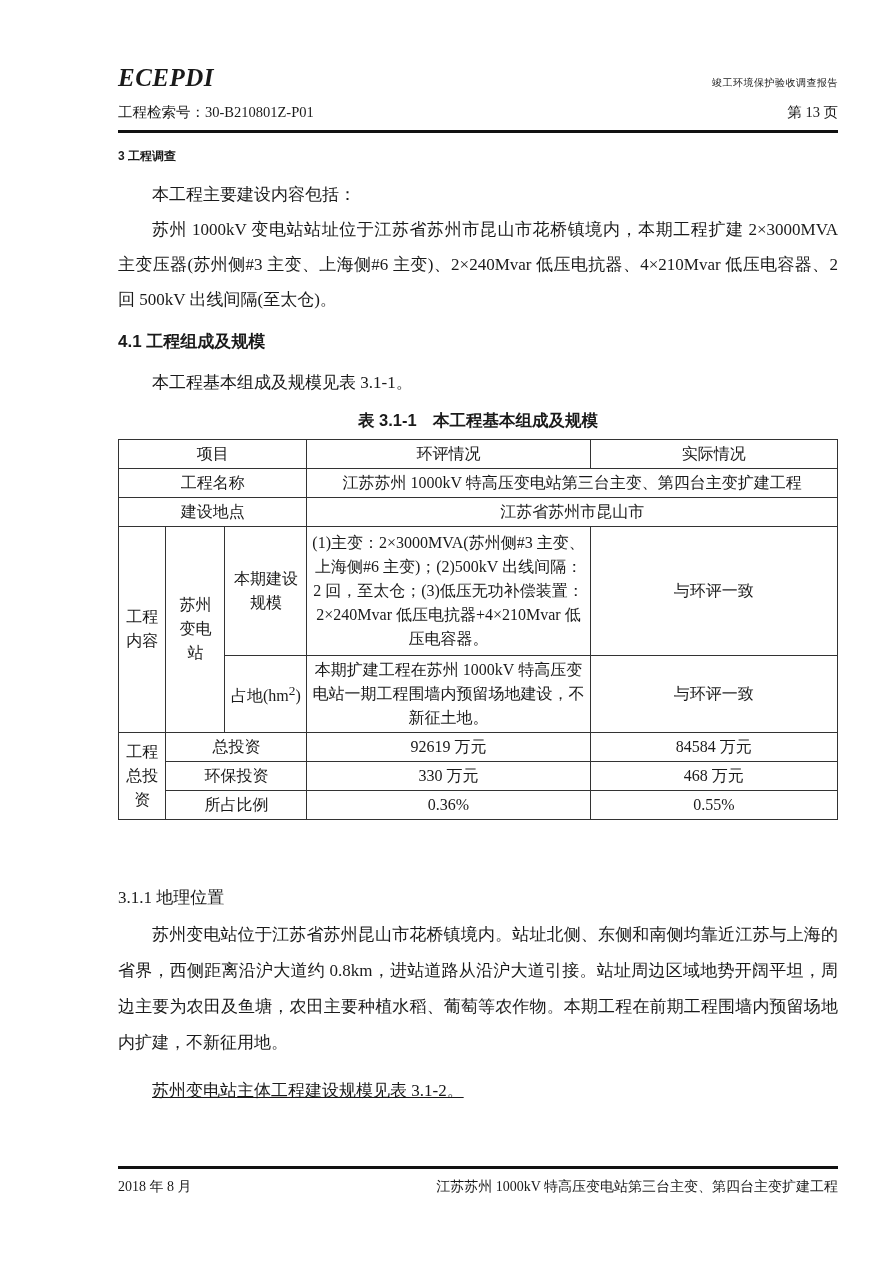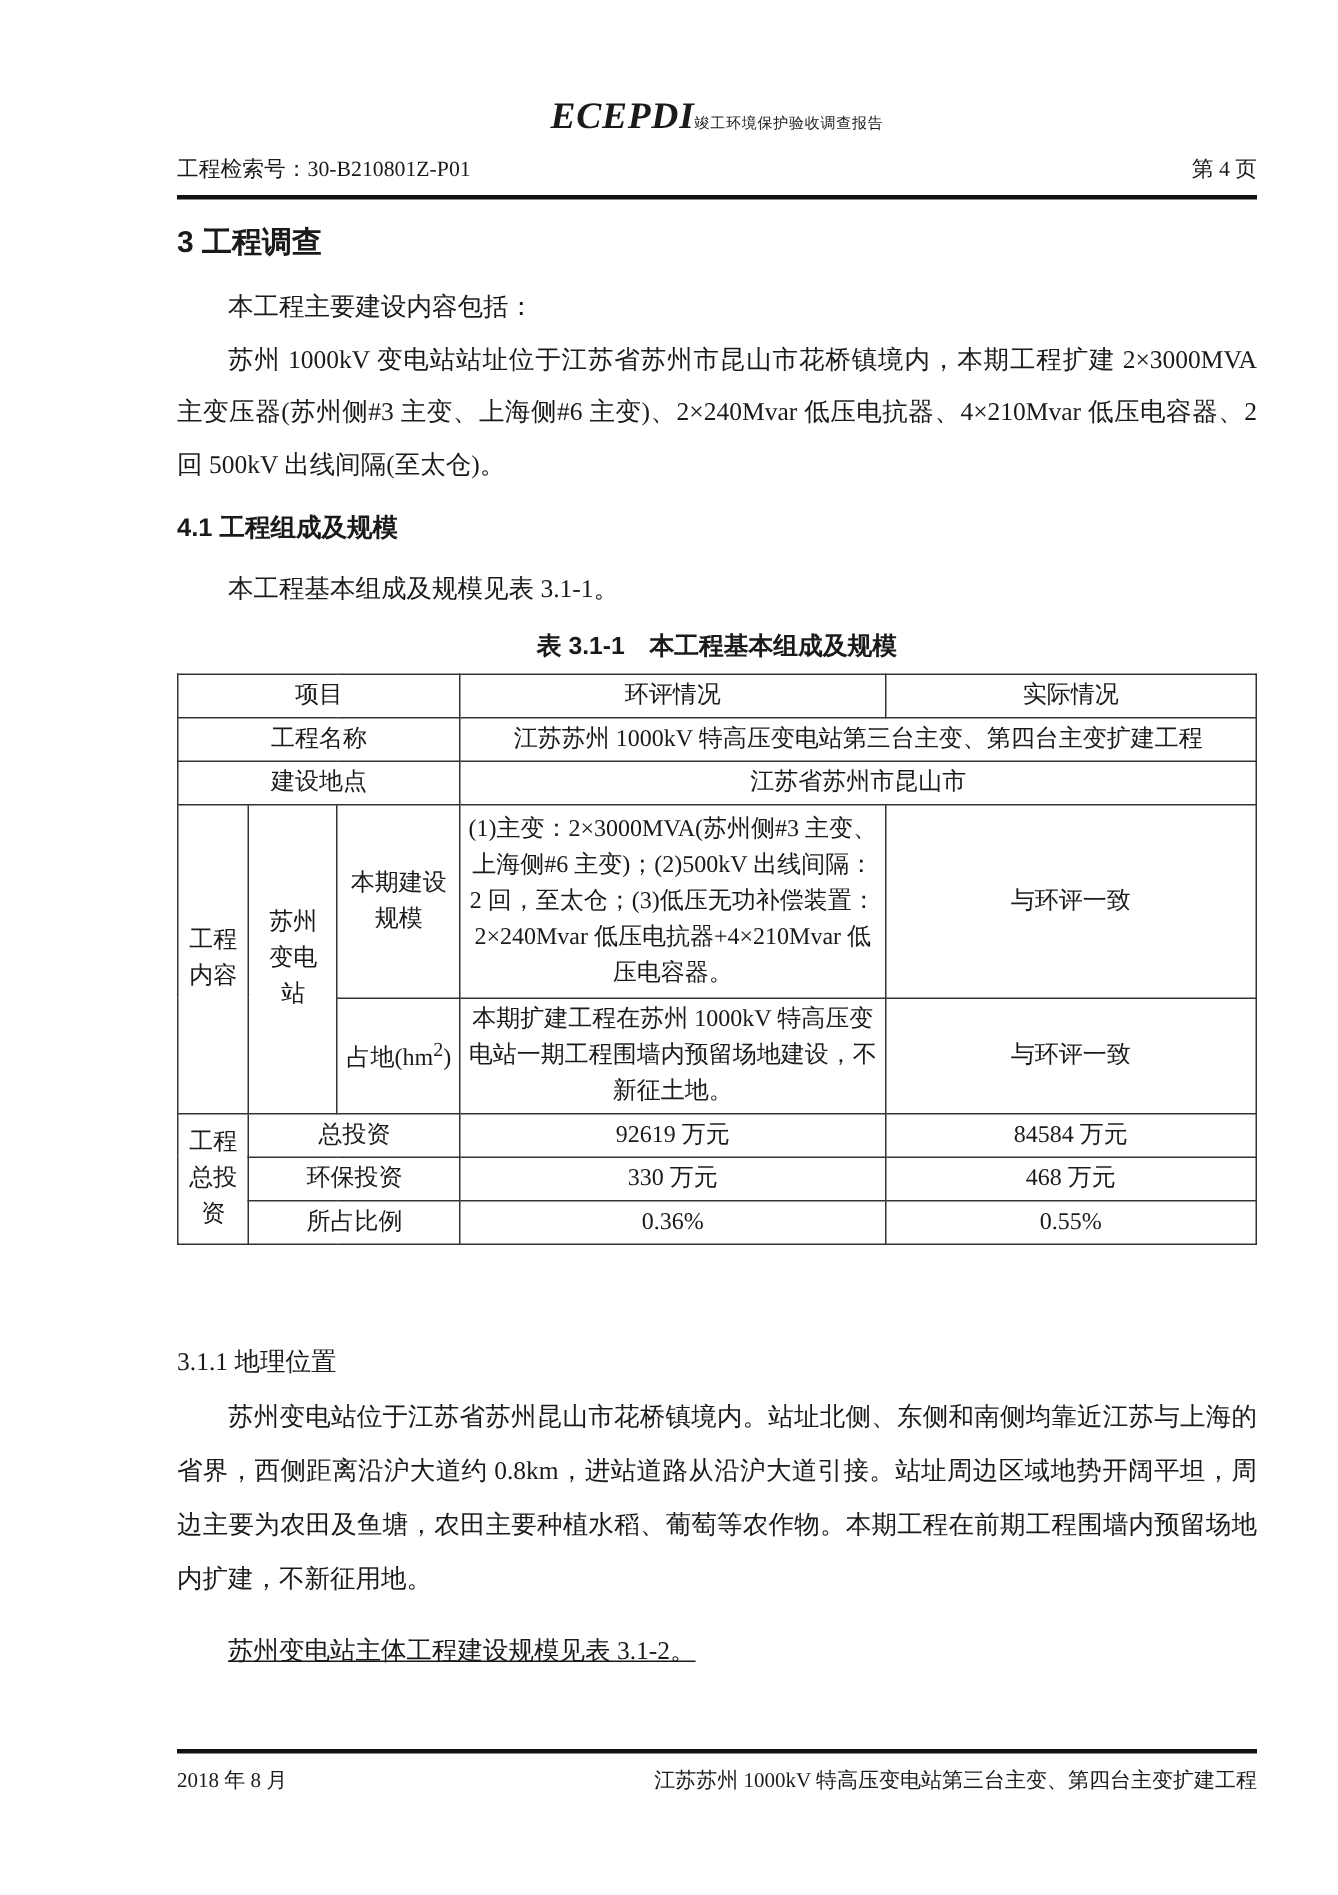--- a/index.html
+++ b/index.html
@@ -15,21 +15,21 @@
     height: 1263px;
     margin: 0 auto;
     background: #ffffff;
     box-sizing: border-box;
     padding: 64px 54px 0 118px;
     overflow: hidden;
   }
   
   .hdr-top {
     display: flex;
-    justify-content: center;
+    justify-content: space-between;
     align-items: baseline;
   }
   .logo {
     font-family: "Liberation Serif", "DejaVu Serif", serif;
     font-style: italic;
     font-weight: bold;
     font-size: 25px;
     letter-spacing: 0.5px;
   }
   .report-title {
@@ -46,21 +46,21 @@
   .rule {
     height: 2.5px;
     background: #111;
     margin-top: 8px;
   }
   
   .h-level1 {
     margin-top: 15px;
     font-family: "Liberation Sans", "DejaVu Sans", sans-serif;
     font-weight: bold;
-    font-size: 20px;
+    font-size: 12px;
   }
   .h-level2 {
     margin-top: 13px;
     font-family: "Liberation Sans", "DejaVu Sans", sans-serif;
     font-weight: bold;
     font-size: 17px;
   }
   .h-level3 {
     font-size: 17px;
     font-weight: normal;
@@ -125,21 +125,21 @@
 <body>
 
 <div class="page">
 
   <div class="hdr-top">
     <span class="logo">ECEPDI</span>
     <span class="report-title">竣工环境保护验收调查报告</span>
   </div>
   <div class="hdr-doc">
     <span>工程检索号：30-B210801Z-P01</span>
-    <span>第 4 页</span>
+    <span>第 13 页</span>
   </div>
   <div class="rule"></div>
 
   <div class="h-level1">3 工程调查</div>
   <p class="para indent mt12">本工程主要建设内容包括：</p>
   <p class="para indent">苏州 1000kV 变电站站址位于江苏省苏州市昆山市花桥镇境内，本期工程扩建 2×3000MVA 主变压器(苏州侧#3 主变、上海侧#6 主变)、2×240Mvar 低压电抗器、4×210Mvar 低压电容器、2 回 500kV 出线间隔(至太仓)。</p>
 
   <div class="h-level2">4.1 工程组成及规模</div>
   <p class="para indent mt12">本工程基本组成及规模见表 3.1-1。</p>
 

